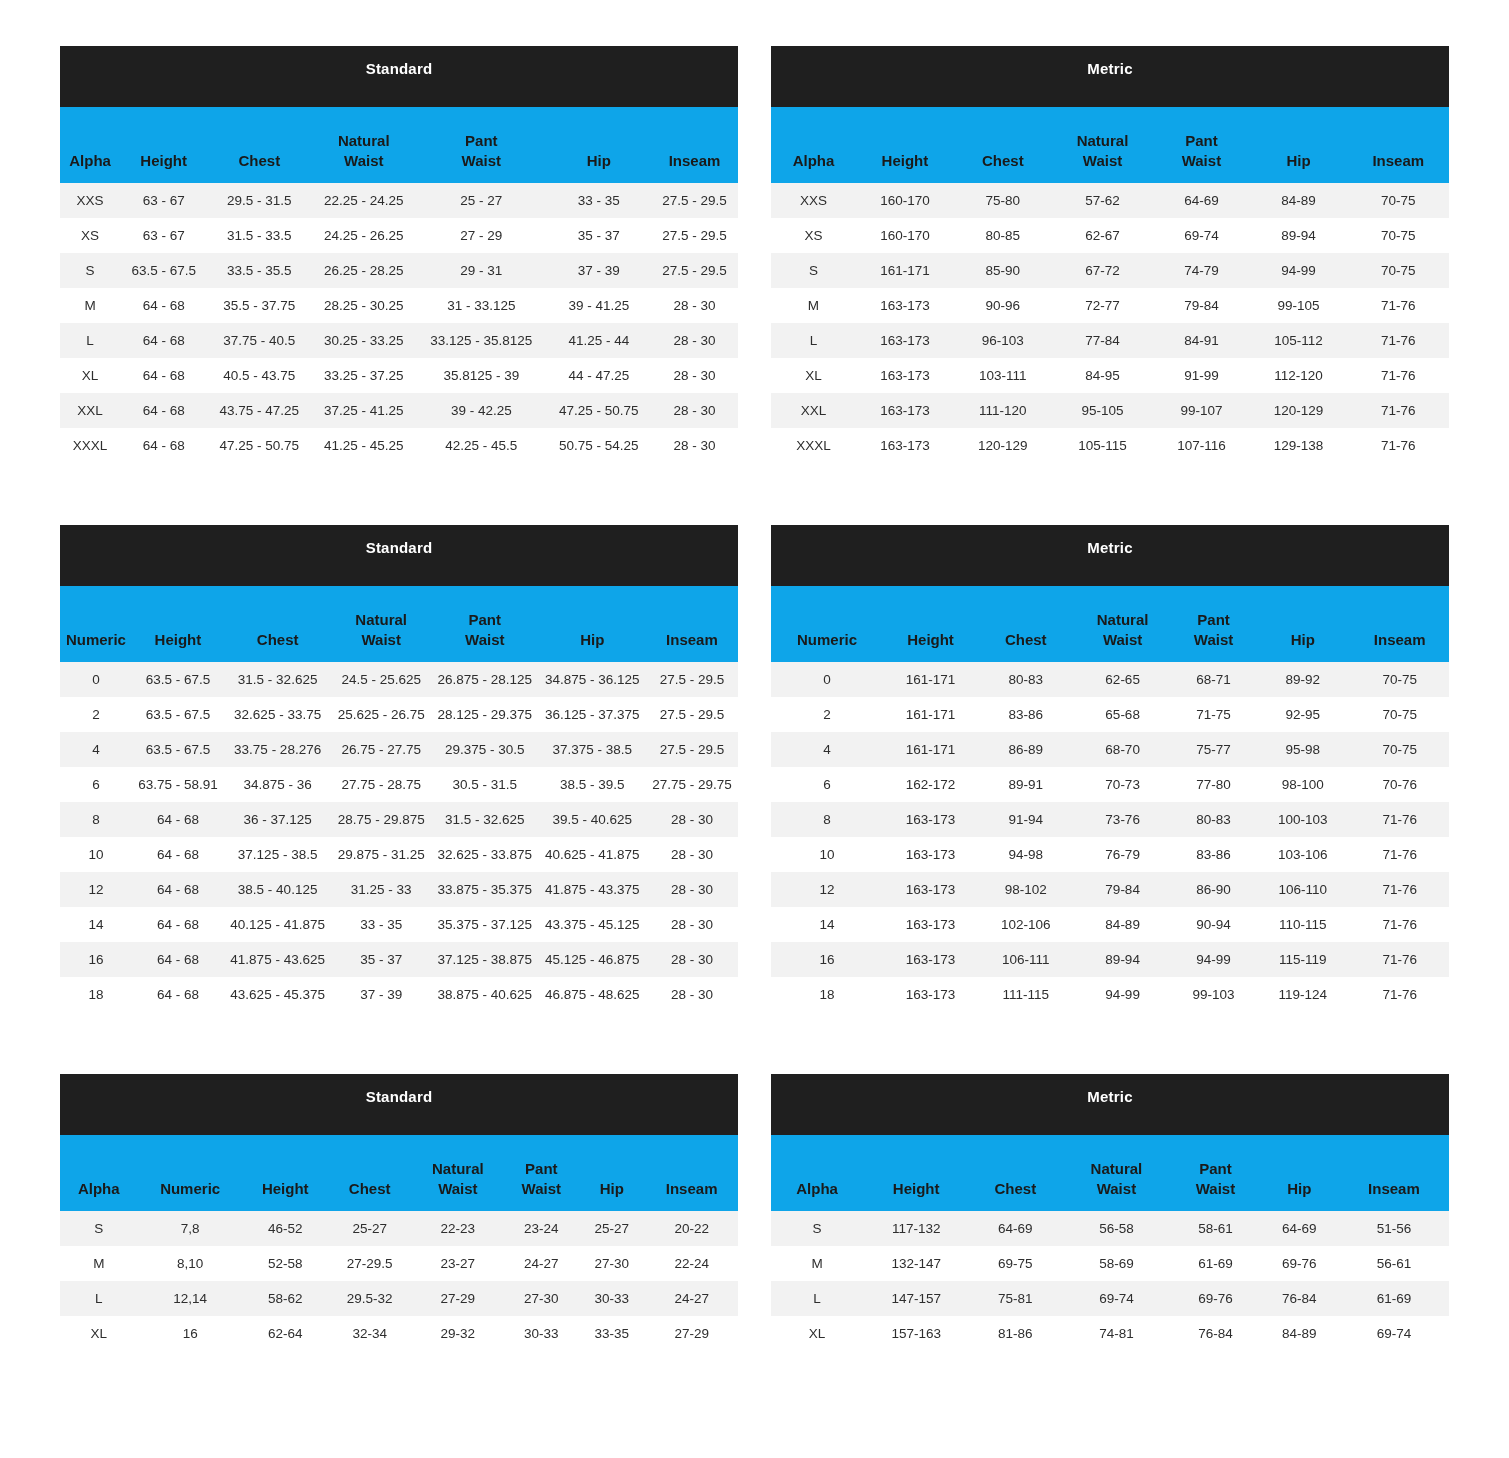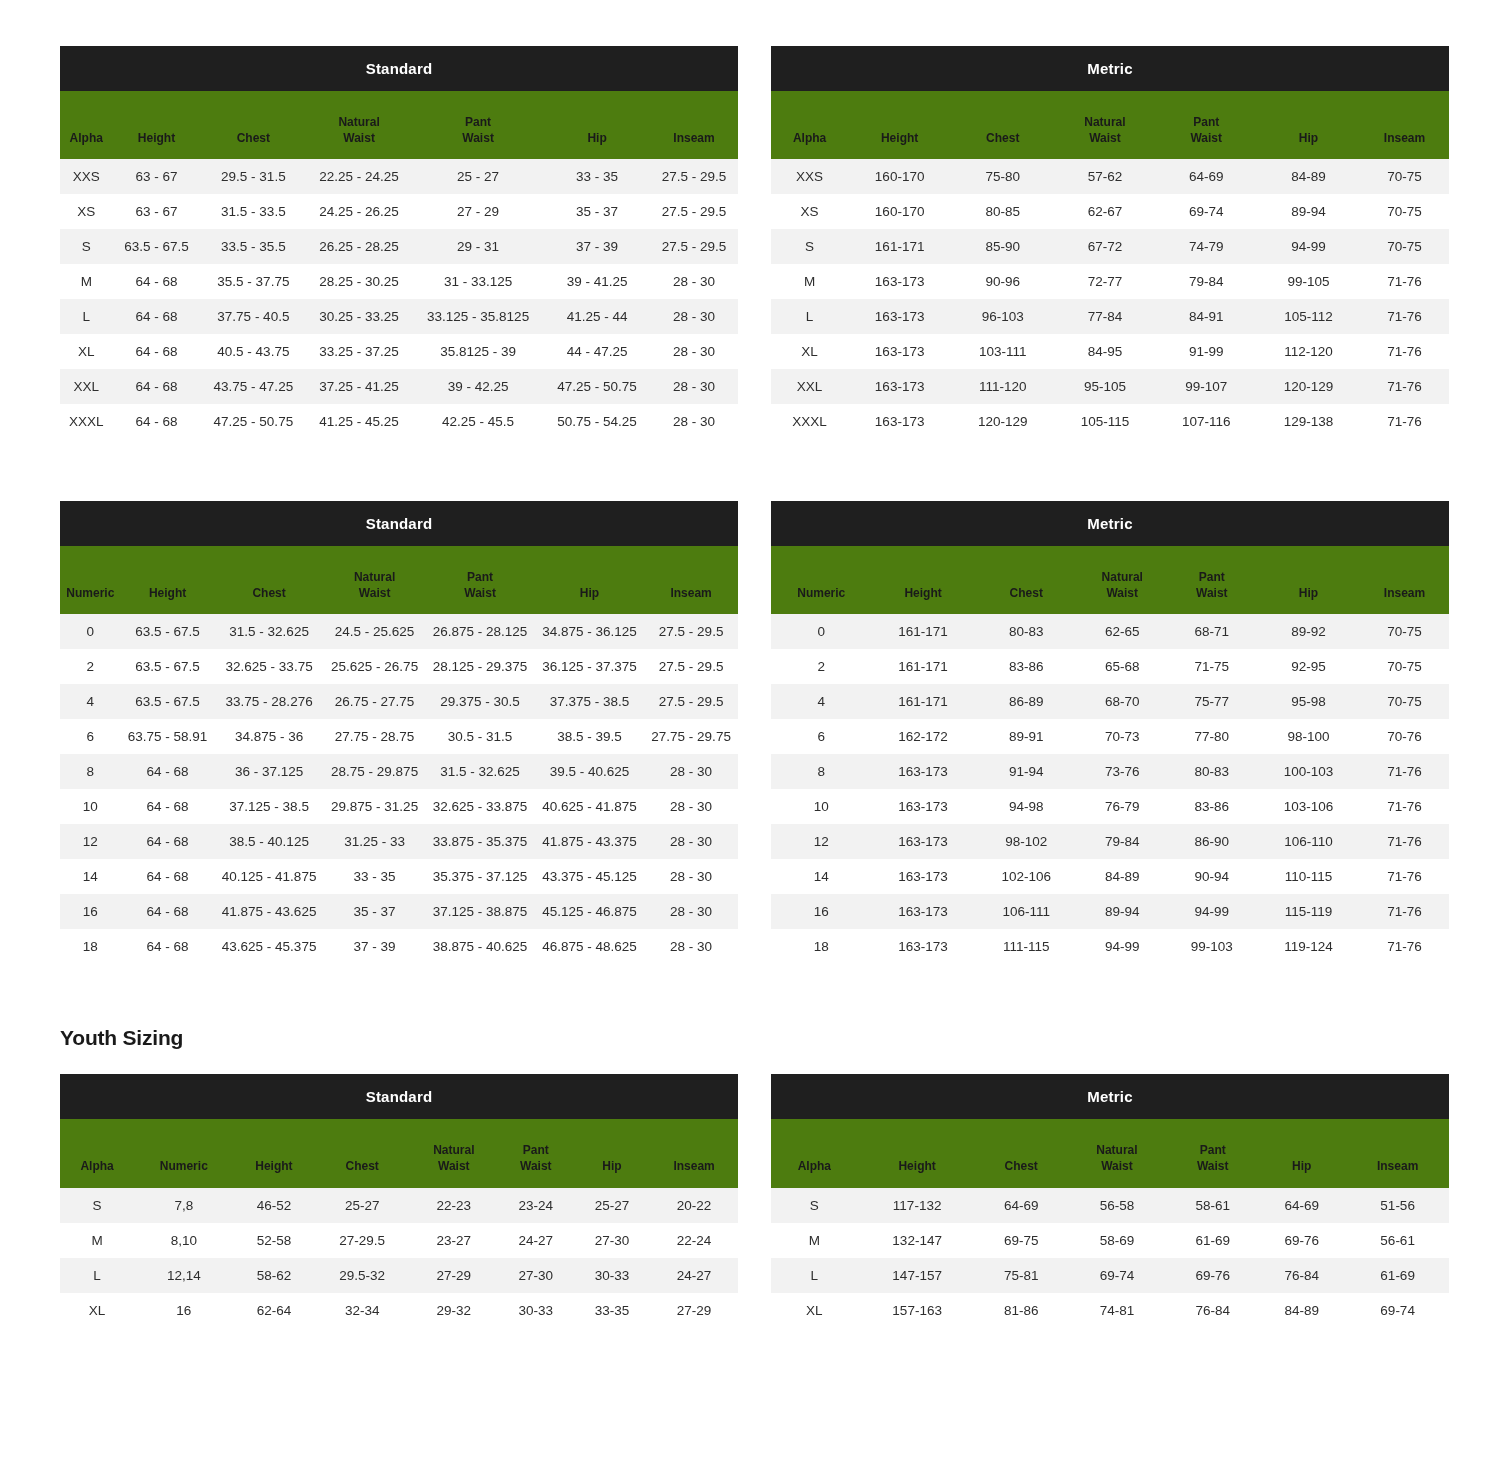--- a/index.html
+++ b/index.html
@@ -32,39 +32,39 @@
   .table-wrap {
     flex: 1 1 0;
     min-width: 0;
   }
   .table-caption {
     background: #1f1f1f;
     color: #ffffff;
     font-size: 15px;
     font-weight: bold;
     text-align: center;
-    height: 45px;
+    height: 61px;
     line-height: 45px;
     letter-spacing: 0.2px;
   }
   table.sizing-table {
     width: 100%;
     border-collapse: collapse;
     table-layout: auto;
   }
   table.sizing-table th {
-    font-size: 12px;
+    font-size: 15px;
     font-weight: bold;
     color: #1a1a1a;
     text-align: center;
     vertical-align: bottom;
     padding: 24px 5px 13px 5px;
     white-space: pre-line;
     line-height: 1.3;
-    background: #4d7c0f;
+    background: #0ea5e9;
   }
   table.sizing-table td {
     font-size: 13.5px;
     color: #2e2e2e;
     text-align: center;
     height: 35px;
     padding: 0 5px;
     white-space: nowrap;
   }
   table.sizing-table tbody tr:nth-child(odd) {
@@ -487,21 +487,20 @@
                 <td>119-124</td>
                 <td>71-76</td>
               </tr>
             </tbody>
           </table>
       </div>
     </div>
   </section>
 
   <section class="section">
-    <h2 class="section-title">Youth Sizing</h2>
     <div class="tables-row">
       <div class="table-wrap">
         <div class="table-caption">Standard</div>
         <table class="sizing-table">
             <thead>
               <tr>
                 <th>Alpha</th>
                 <th>Numeric</th>
                 <th>Height</th>
                 <th>Chest</th>

